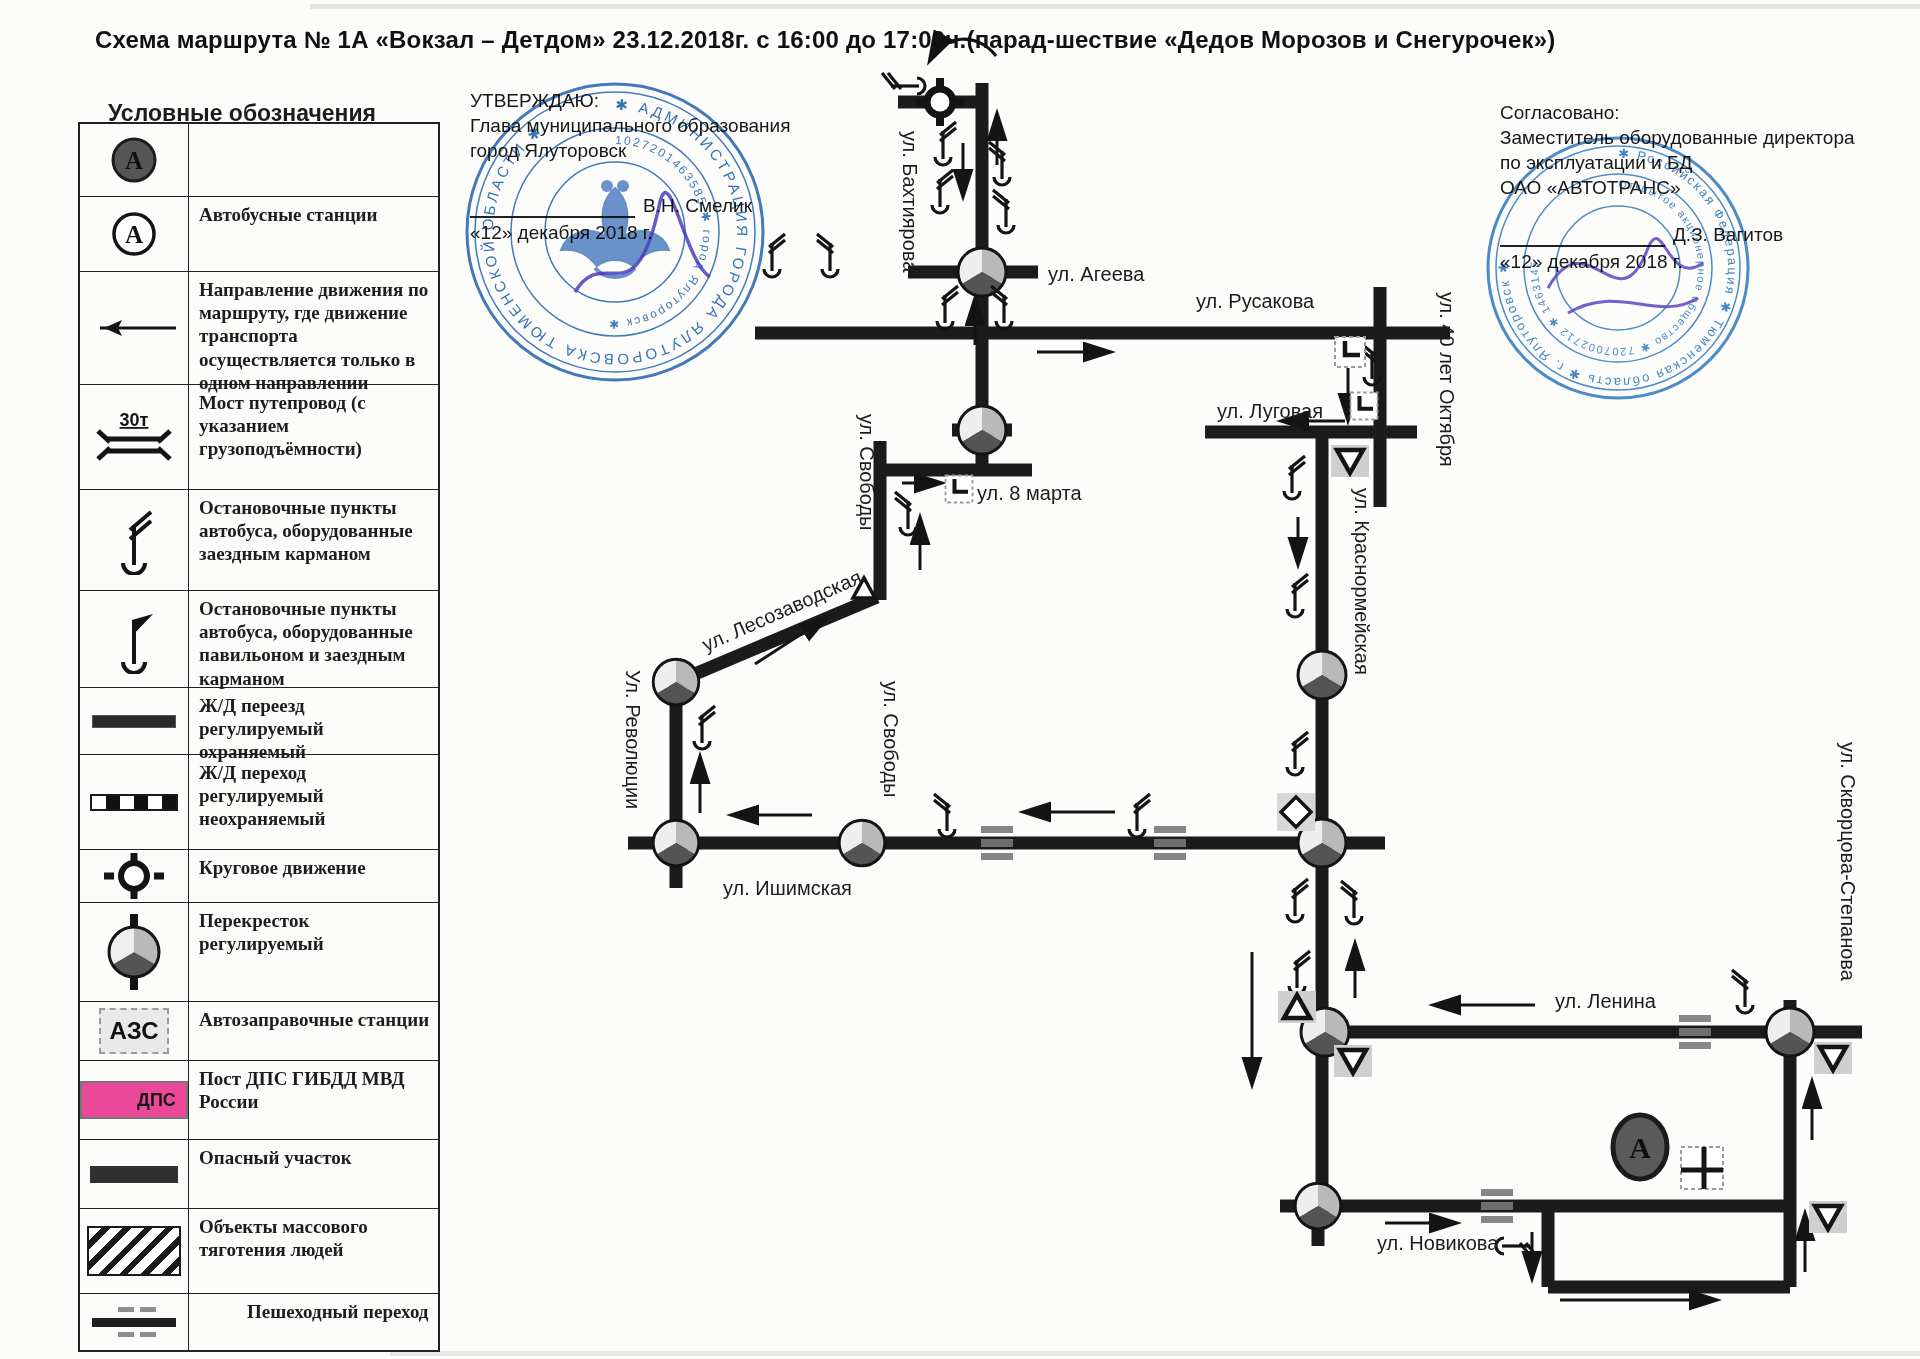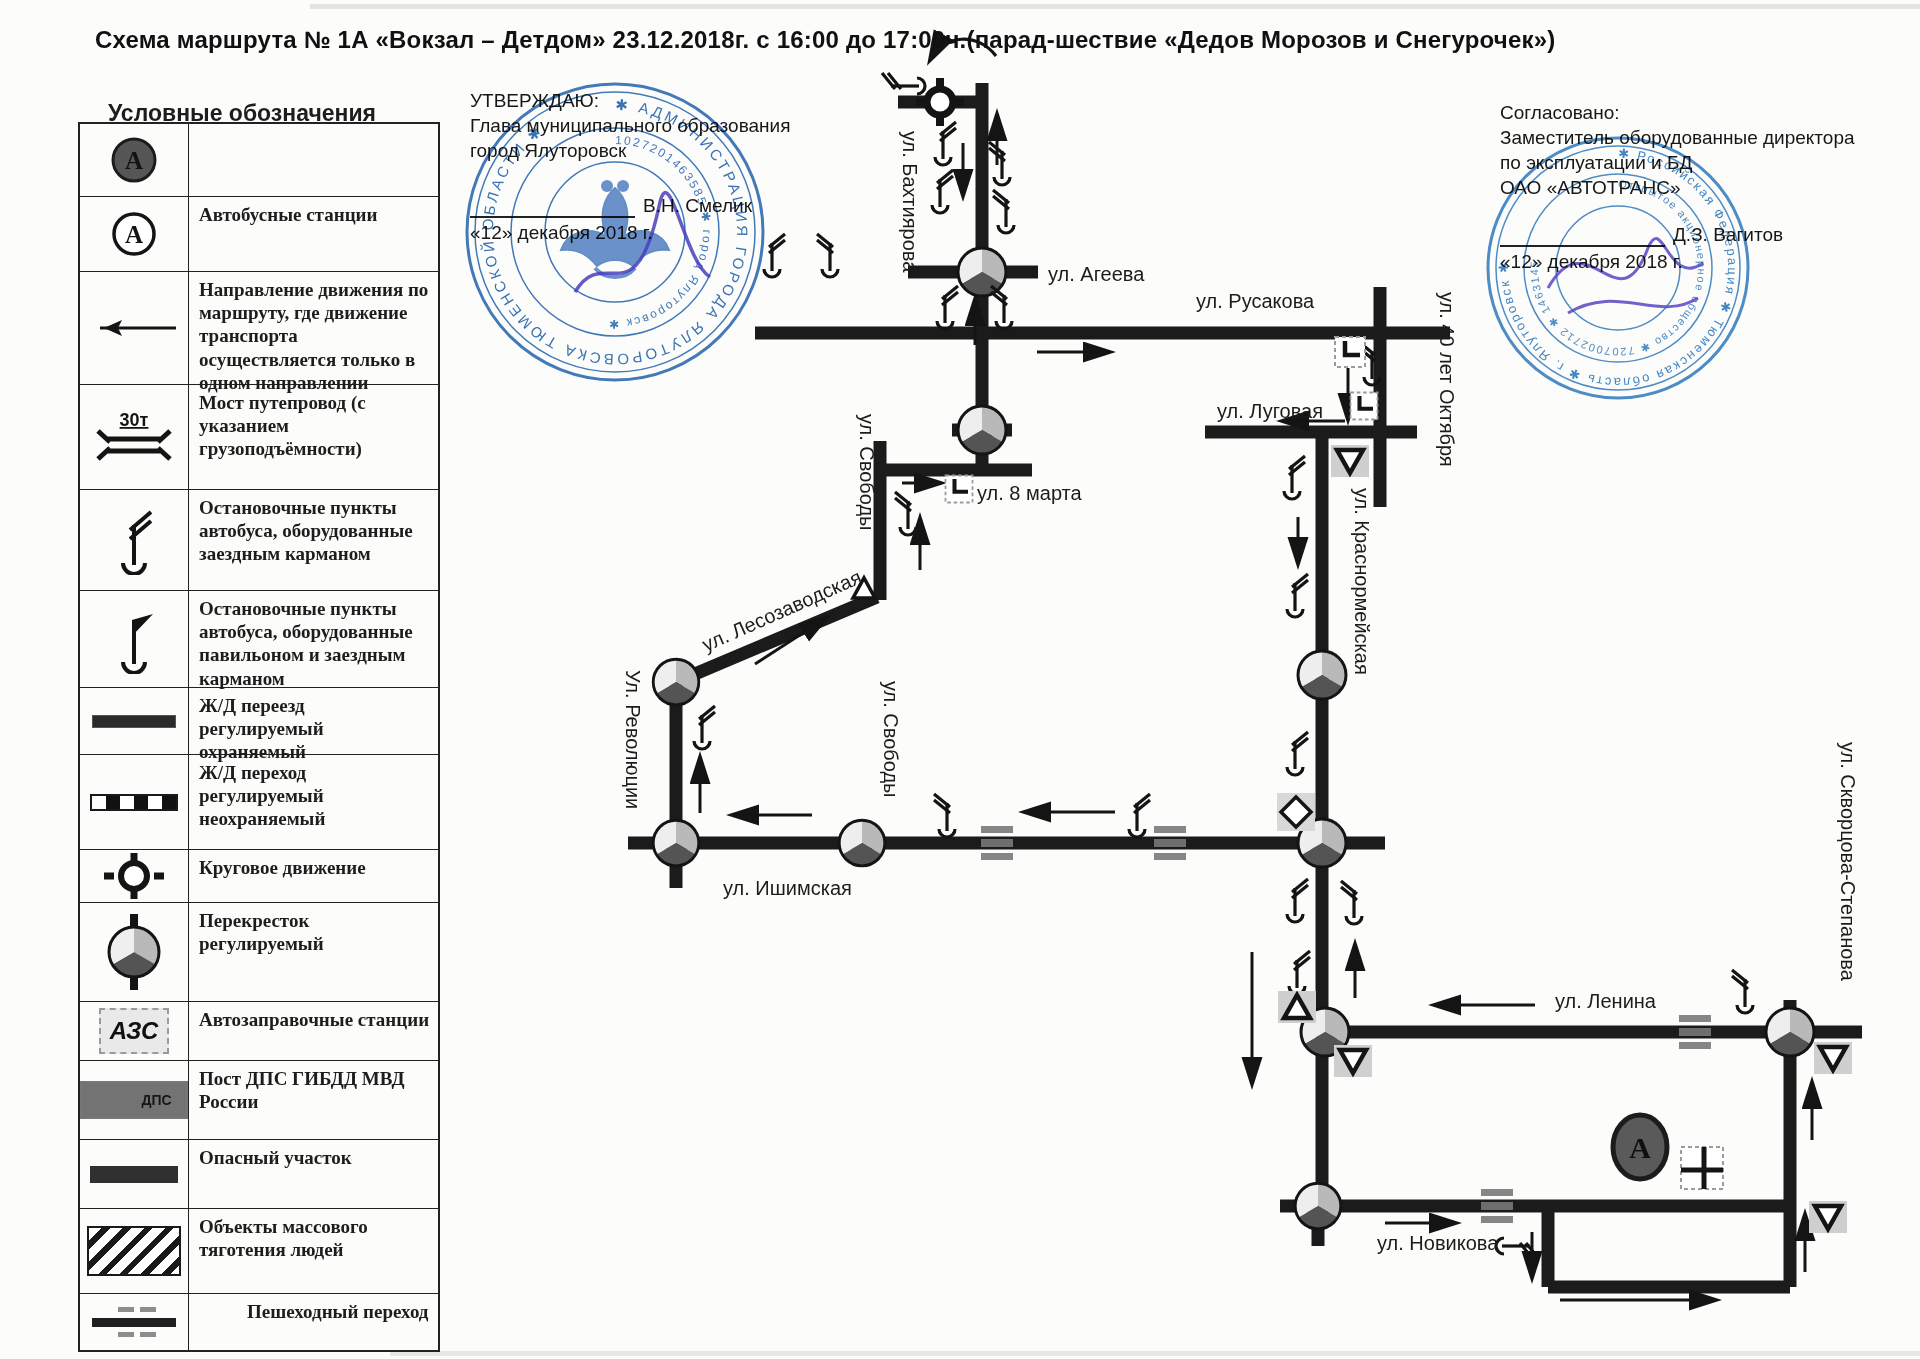--- a/index.html
+++ b/index.html
@@ -12,22 +12,22 @@
               letter-spacing:.2px;color:#111;z-index:5;}
 
   
   .legend-header{position:absolute;left:108px;top:100px;font-size:23px;font-weight:bold;z-index:6;}
   .legend{position:absolute;left:78px;top:122px;width:358px;border:2.5px solid #222;z-index:6;background:transparent;}
   .lrow{display:flex;border-bottom:1.8px solid #222;}
   .lrow:last-child{border-bottom:none;gap:48px;}
   .licon{width:108px;flex:0 0 108px;border-right:1.8px solid #222;display:flex;align-items:center;justify-content:center;}
   .ltext{flex:1;padding:6px 8px 4px 10px;font-family:"Liberation Serif",serif;font-size:19px;font-weight:bold;line-height:1.22;}
   .sign-box{border:2px dashed #9a9a9a;background:#e9e9e9;font-weight:bold;display:flex;align-items:center;justify-content:center;}
-  .azs{width:66px;height:42px;font-size:24px;color:#111;font-style:italic;}
-  .dps{width:62px;height:34px;font-size:14px;background:#737373;color:#161616;border:2px solid #777;padding-left:45px;}
+  .azs{width:66px;height:42px;font-size:24px;color:#111;}
+  .dps{width:62px;height:34px;font-size:18px;background:#ec4899;color:#161616;border:2px solid #777;padding-left:45px;}
   .bar-dark{width:84px;height:13px;background:#2b2b2b;box-shadow:0 0 0 1px #555 inset;}
   .bar-danger{width:88px;height:17px;background:#303030;}
   .bar-rail{width:84px;height:13px;border:2px solid #1a1a1a;background:
     repeating-linear-gradient(90deg,#fff 0 14px,#111 14px 28px);}
   .hatch{width:90px;height:46px;border:2px solid #1a1a1a;background:
     repeating-linear-gradient(135deg,#fff 0 9px,#1a1a1a 9px 15px);}
   .ped-wrap{position:relative;width:84px;height:30px;}
   .ped-wrap .bar{position:absolute;left:0;top:11px;width:84px;height:9px;background:#1f1f1f;}
   .ped-wrap .d{position:absolute;height:5px;background:#8d8d8d;width:16px;}
 

